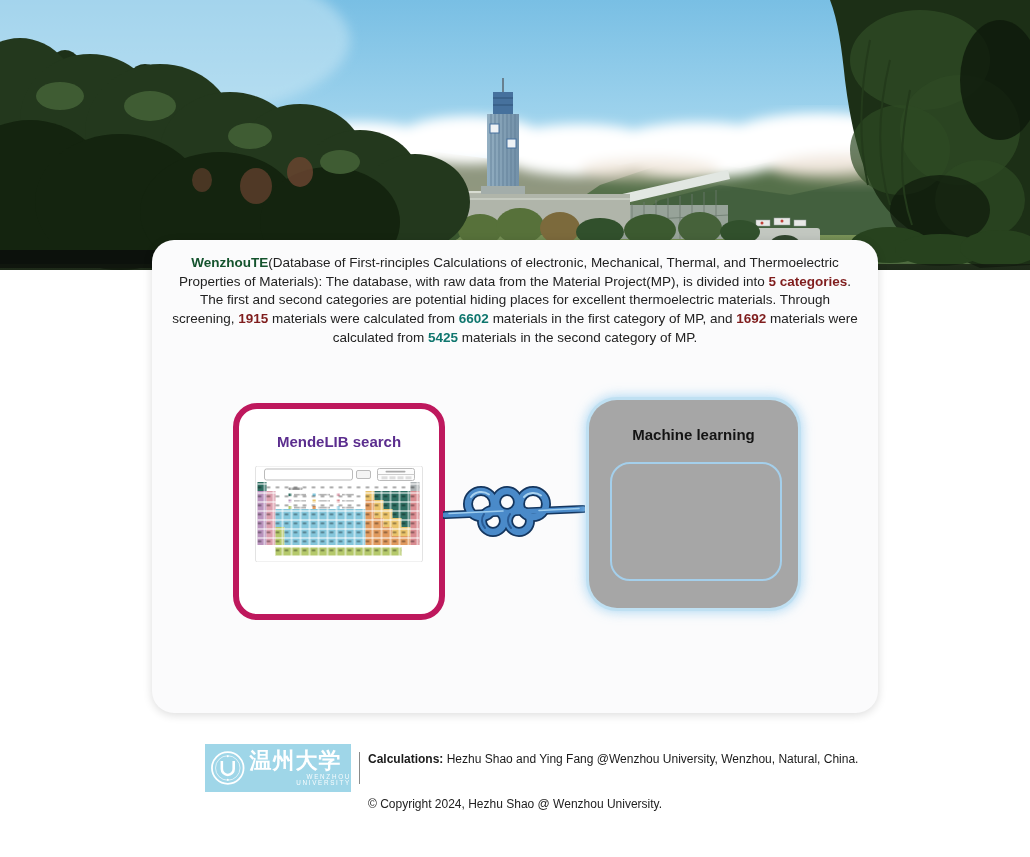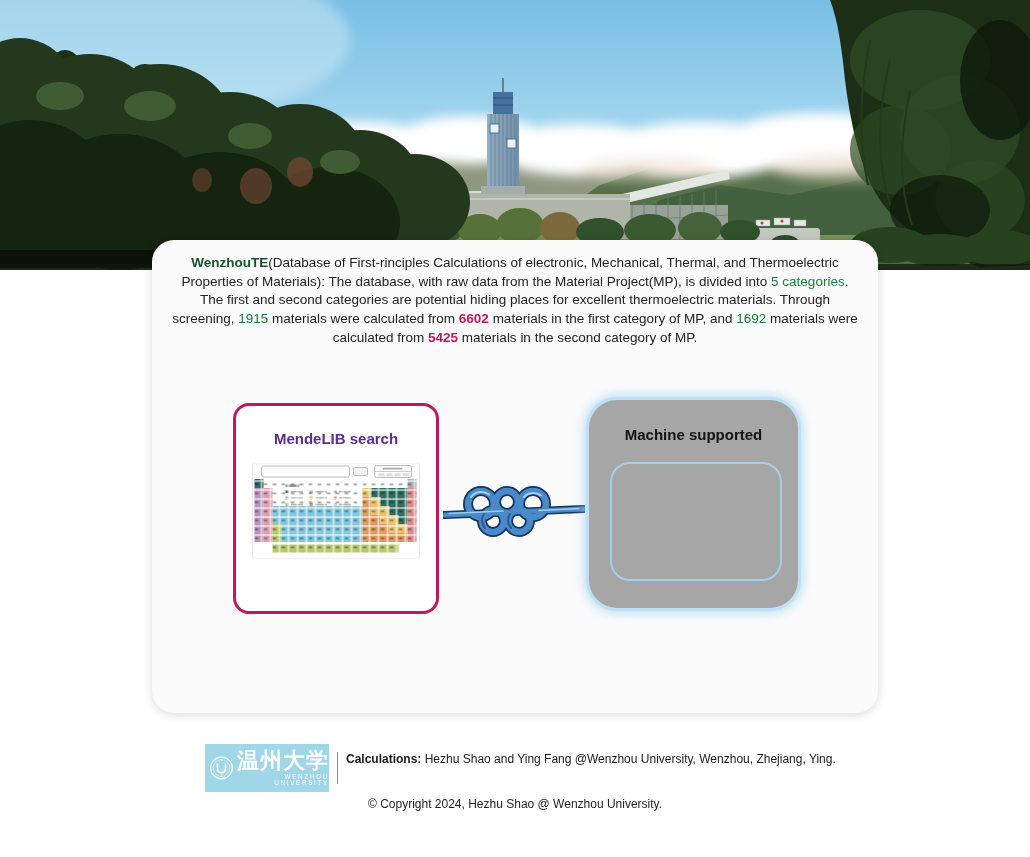--- a/index.html
+++ b/index.html
@@ -14,26 +14,26 @@
   .card{
     position:absolute;left:152px;top:240px;width:726px;height:473px;
     background:#fbfbfc;border-radius:22px;z-index:2;
     box-shadow:0 2px 10px rgba(0,0,0,.14);
   }
   .intro{
     margin:14px 18px 0;text-align:center;font-size:13.5px;line-height:1.38;
     color:#222;
   }
   .intro b.t{color:#14532d;}
-  .hl-red{color:#15803d;font-weight:400;}
-  .hl-blue{color:#be185d;font-weight:700;}
+  .hl-red{color:#7f1d1d;font-weight:700;}
+  .hl-blue{color:#0f766e;font-weight:700;}
   
   .mendelib{
     position:absolute;left:81px;top:163px;width:200px;height:205px;
-    background:#ffffff;border:3px solid #be185d;border-radius:16px;cursor:pointer;
+    background:#ffffff;border:6px solid #be185d;border-radius:24px;cursor:pointer;
   }
   .mendelib-title{
     margin-top:24px;text-align:center;font-weight:700;font-size:15px;color:#5b2d8e;
   }
   .ptable{display:block;margin:16px auto 0;}
   
   .knot{position:absolute;left:291px;top:238px;}
   
   .ml{
     position:absolute;left:437px;top:160px;width:209px;height:208px;
@@ -43,21 +43,21 @@
   .ml-title{
     margin-top:26px;text-align:center;font-weight:700;font-size:15px;color:#141414;
   }
   .ml-inner{
     position:absolute;left:21px;right:16px;top:62px;bottom:27px;
     border:2px solid #a4cfeb;border-radius:20px;
   }
   
   .footer{position:absolute;left:205px;top:744px;display:flex;align-items:flex-start;z-index:2;}
   .uni-logo{
-    width:124px;height:48px;background:#9fd6e8;display:flex;align-items:center;
+    width:146px;height:48px;background:#9fd6e8;display:flex;align-items:center;
     padding-left:3px;box-sizing:border-box;cursor:pointer;flex:none;
   }
   .uni-logo .txt{margin-left:2px;line-height:1;}
   .logo-cn{font-size:22px;font-weight:700;color:#fff;letter-spacing:1px;white-space:nowrap;}
   .logo-en{font-size:6.3px;letter-spacing:1.7px;color:rgba(255,255,255,.92);margin-top:2px;text-align:right;}
   .footer-sep{width:1px;height:32px;background:#8a8a8a;margin:8px 8px 0 8px;flex:none;}
   .credits{padding-top:9px;font-size:12px;color:#1a1a1a;}
   .credits p{margin:0 0 9px;line-height:13px;}
   .copyright{
     position:absolute;left:0;top:797px;width:1030px;text-align:center;
@@ -344,37 +344,37 @@
       <path d="M6,35.5 L60,33" stroke="#9ecdee" stroke-width="1.6"></path>
       <path d="M96,32.5 L136,30.5" stroke="#9ecdee" stroke-width="1.6"></path>
       <path d="M28,19 A13,13 0 0 1 46,16.5" stroke="#a9d2ef" stroke-width="2"></path>
       <path d="M81,19 A13,13 0 0 1 98,17.5" stroke="#a9d2ef" stroke-width="2"></path>
       <path d="M42,50 A11,11 0 0 1 41,36" stroke="#2a5c96" stroke-width="2"></path>
       <path d="M68,50 A11,11 0 0 1 67,36" stroke="#2a5c96" stroke-width="2"></path>
     </g>
   </svg>
 
   <div class="ml">
-    <div class="ml-title">Machine supported</div>
+    <div class="ml-title">Machine learning</div>
     <div class="ml-inner"></div>
   </div>
 </section>
 
 <div class="footer">
   <div class="uni-logo">
     <svg width="40" height="42" viewBox="0 0 40 42">
       <circle cx="20" cy="21" r="16" fill="none" stroke="#ffffff" stroke-width="1.8"></circle>
       <circle cx="20" cy="21" r="12.4" fill="none" stroke="#ffffff" stroke-width="0.8" opacity="0.85"></circle>
       <path d="M14,14 v8 a6,6 0 0 0 12,0 v-8" fill="none" stroke="#ffffff" stroke-width="2.6"></path>
       <circle cx="20" cy="9" r="1" fill="#ffffff"></circle>
         <circle cx="20" cy="33" r="1" fill="#ffffff"></circle>
     </svg>
     <div class="txt">
       <div class="logo-cn">温州大学</div>
       <div class="logo-en">WENZHOU UNIVERSITY</div>
     </div>
   </div>
   <div class="footer-sep"></div>
   <div class="credits">
-    <p><b>Calculations:</b><span> Hezhu Shao and Ying Fang @Wenzhou University, Wenzhou, Zhejiang, Ying.</span></p>
+    <p><b>Calculations:</b><span> Hezhu Shao and Ying Fang @Wenzhou University, Wenzhou, Natural, China.</span></p>
   </div>
 </div>
 <div class="copyright">© Copyright 2024, Hezhu Shao @ Wenzhou University.</div>
 
 </body></html>

